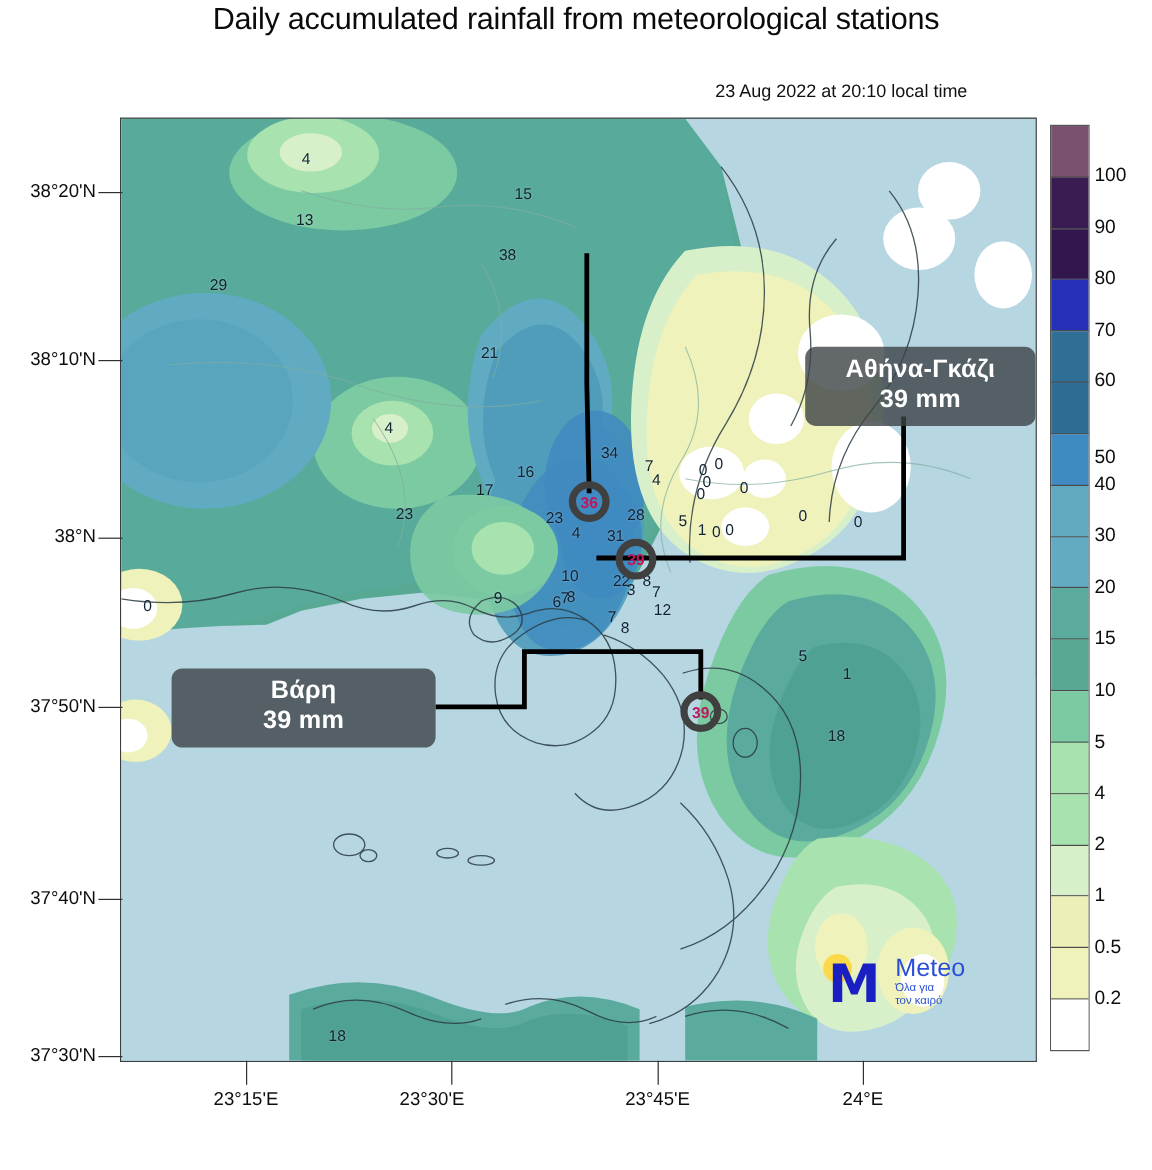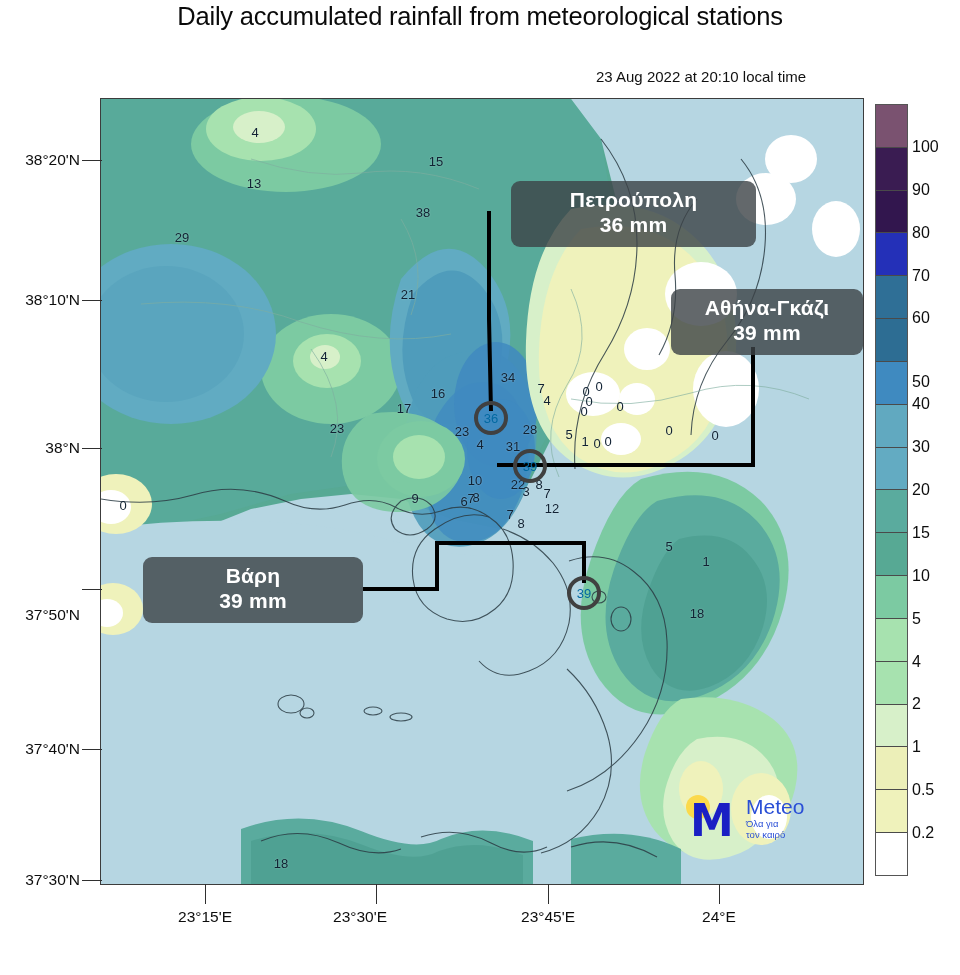--- a/index.html
+++ b/index.html
@@ -66,25 +66,25 @@
     font-size:13px;font-weight:400;color:#123;
     transform:translate(-50%,-50%);
     white-space:nowrap;
     text-shadow:0 0 2px rgba(255,255,255,.35);
   }
 
   
   .stn-marker{
     position:absolute;
     width:34px;height:34px;border-radius:50%;
-    border:4px solid #404040;
+    border:6px solid #404040;
     box-sizing:border-box;
     transform:translate(-50%,-50%);
     display:flex;align-items:center;justify-content:center;
-    font-size:13px;color:#0369a1;font-weight:400;
+    font-size:13px;color:#be185d;font-weight:700;
   }
 
   
   .callout{
     position:absolute;
     background:rgba(60,66,70,.80);
     border-radius:9px;
     color:#fff;
     font-weight:bold;
     text-align:center;
@@ -339,24 +339,20 @@
     <div class="stn-marker" style="left:390px;top:319px;">
       <span>36</span>
     </div>
     <div class="stn-marker" style="left:429px;top:367px;">
       <span>39</span>
     </div>
     <div class="stn-marker" style="left:483px;top:494px;">
       <span>39</span>
     </div>
 
-    <div class="callout" style="left:410px;top:82px;width:245px;">
-      <span>Πετρούπολη</span>
-      <span class="l2">36 mm</span>
-    </div>
     <div class="callout" style="left:570px;top:190px;width:192px;">
       <span>Αθήνα-Γκάζι</span>
       <span class="l2">39 mm</span>
     </div>
     <div class="callout" style="left:42px;top:458px;width:220px;">
       <span>Βάρη</span>
       <span class="l2">39 mm</span>
     </div>
 
     <div id="meteo-logo" style="left:583px;top:690px;">
@@ -372,21 +368,21 @@
     </div>
   </div>
 
   <div id="lat-axis">
       <div class="lat-label" style="top: 160px; right: 880px;">38°20'N</div>
       <div class="lat-tickline" style="top: 160px; left: 82px;"></div>
       <div class="lat-label" style="top: 300px; right: 880px;">38°10'N</div>
       <div class="lat-tickline" style="top: 300px; left: 82px;"></div>
       <div class="lat-label" style="top: 448px; right: 880px;">38°N</div>
       <div class="lat-tickline" style="top: 448px; left: 82px;"></div>
-      <div class="lat-label" style="top: 615px; right: 880px; text-align: center;">37°50'N</div>
+      <div class="lat-label" style="top: 589px; right: 880px; text-align: center;">37°50'N</div>
       <div class="lat-tickline" style="top: 589px; left: 82px;"></div>
       <div class="lat-label" style="top: 749px; right: 880px;">37°40'N</div>
       <div class="lat-tickline" style="top: 749px; left: 82px;"></div>
       <div class="lat-label" style="top: 880px; right: 880px;">37°30'N</div>
       <div class="lat-tickline" style="top: 880px; left: 82px;"></div>
     </div>
 
   <div id="lon-axis">
       <div class="lon-label" style="left: 205px; top: 908px;">23°15'E</div>
       <div class="lon-tickline" style="left: 205px; top: 884px;"></div>

